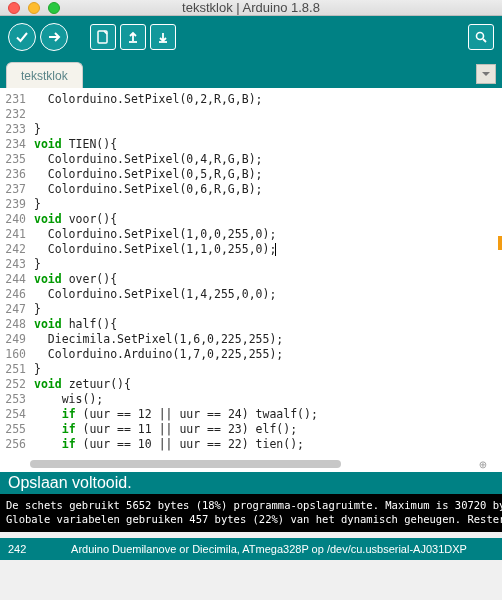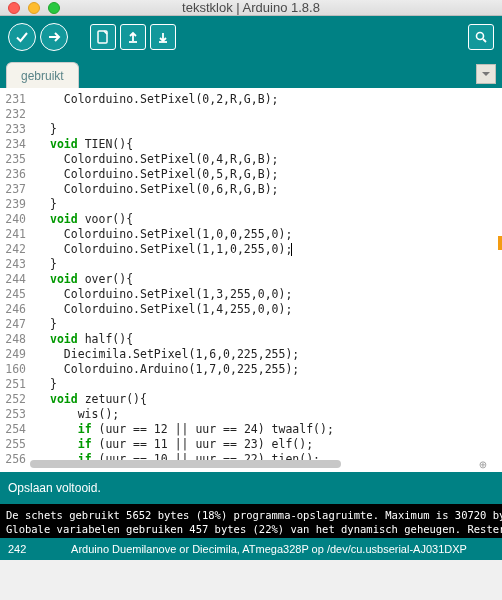--- a/index.html
+++ b/index.html
@@ -96,21 +96,21 @@
   height: 384px;
   overflow: hidden;
   position: relative;
 }
 .code-area {
   padding: 4px 0;
   font-family: Monaco, Menlo, Consolas, monospace;
   font-size: 11.5px;
   line-height: 15px;
 }
-.code-line { display: flex; white-space: pre; gap: 16px; }
+.code-line { display: flex; white-space: pre; }
 .lineno {
   width: 30px;
   text-align: right;
   color: #888;
   padding-right: 4px;
   user-select: none;
 }
 .code-content { padding-left: 4px; color: #222; }
 .green { color: #009900; font-weight: bold; }
 .caret {
@@ -148,24 +148,24 @@
   width: 10px;
   height: 10px;
   margin-left: 4px;
   display:flex;
   align-items:center;
   justify-content:center;
   color:#999;
   font-size:10px;
 }
 .status-header {
-  height: 32px;
+  height: 22px;
   background: #008184;
   color: #fff;
-  font-size: 12px;
+  font-size: 16px;
   padding: 3px 8px;
   display: flex;
   align-items: center;
 }
 .console {
   background: #000;
   color: #fff;
   font-family: Monaco, Menlo, Consolas, monospace;
   font-size: 10.5px;
   line-height: 14px;
@@ -244,21 +244,21 @@
   <div class="tool-btn square">
     <svg width="14" height="14" viewBox="0 0 14 14">
         <circle cx="6" cy="6" r="3.5" stroke="#fff" stroke-width="1.6" fill="none"></circle>
         <path d="M9 9 L12 12" stroke="#fff" stroke-width="1.8"></path>
       </svg>
   </div>
 </div>
 
 <div class="tabbar">
   <div class="tab">
-    <span>gebruikt</span>
+    <span>tekstklok</span>
   </div>
   <div class="flex"></div>
   <div class="tab-menu">
     <svg width="10" height="10" viewBox="0 0 10 10">
         <path d="M1 3 L5 7 L9 3" fill="#777"></path>
       </svg>
   </div>
 </div>
 
 <div class="editor">
@@ -269,21 +269,20 @@
       <div class="code-line"><span class="lineno">234</span><span class="code-content"><span class="green">void</span> TIEN(){</span></div>
       <div class="code-line"><span class="lineno">235</span><span class="code-content">  Colorduino.SetPixel(0,4,R,G,B);</span></div>
       <div class="code-line"><span class="lineno">236</span><span class="code-content">  Colorduino.SetPixel(0,5,R,G,B);</span></div>
       <div class="code-line"><span class="lineno">237</span><span class="code-content">  Colorduino.SetPixel(0,6,R,G,B);</span></div>
       <div class="code-line"><span class="lineno">239</span><span class="code-content">}</span></div>
       <div class="code-line"><span class="lineno">240</span><span class="code-content"><span class="green">void</span> voor(){</span></div>
       <div class="code-line"><span class="lineno">241</span><span class="code-content">  Colorduino.SetPixel(1,0,0,255,0);</span></div>
       <div class="code-line"><span class="lineno">242</span><span class="code-content">  Colorduino.SetPixel(1,1,0,255,0);<span class="caret"></span></span></div>
       <div class="code-line"><span class="lineno">243</span><span class="code-content">}</span></div>
       <div class="code-line"><span class="lineno">244</span><span class="code-content"><span class="green">void</span> over(){</span></div>
-      <div class="code-line"><span class="lineno">245</span><span class="code-content">  Colorduino.SetPixel(1,3,255,0,0);</span></div>
       <div class="code-line"><span class="lineno">246</span><span class="code-content">  Colorduino.SetPixel(1,4,255,0,0);</span></div>
       <div class="code-line"><span class="lineno">247</span><span class="code-content">}</span></div>
       <div class="code-line"><span class="lineno">248</span><span class="code-content"><span class="green">void</span> half(){</span></div>
       <div class="code-line"><span class="lineno">249</span><span class="code-content">  Diecimila.SetPixel(1,6,0,225,255);</span></div>
       <div class="code-line"><span class="lineno">160</span><span class="code-content">  Colorduino.Arduino(1,7,0,225,255);</span></div>
       <div class="code-line"><span class="lineno">251</span><span class="code-content">}</span></div>
       <div class="code-line"><span class="lineno">252</span><span class="code-content"><span class="green">void</span> zetuur(){</span></div>
       <div class="code-line"><span class="lineno">253</span><span class="code-content">    wis();</span></div>
       <div class="code-line"><span class="lineno">254</span><span class="code-content">    <span class="green">if</span> (uur == 12 || uur == 24) twaalf();</span></div>
       <div class="code-line"><span class="lineno">255</span><span class="code-content">    <span class="green">if</span> (uur == 11 || uur == 23) elf();</span></div>

